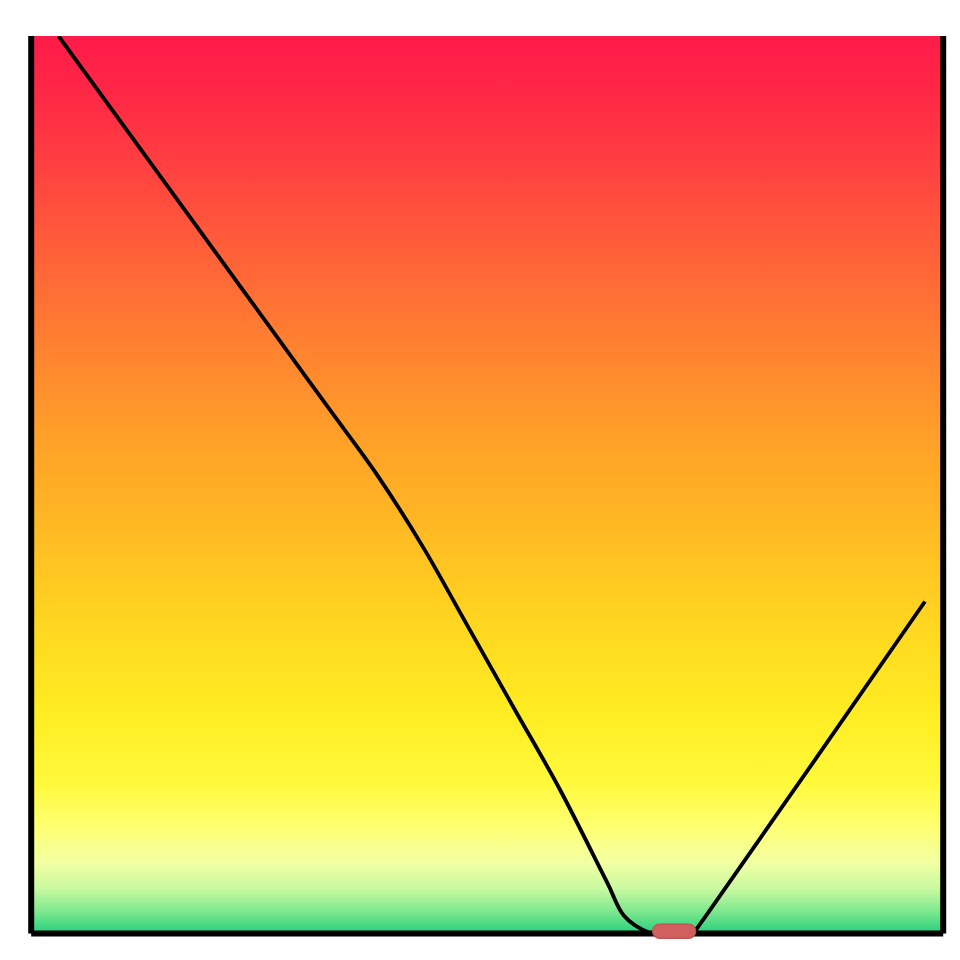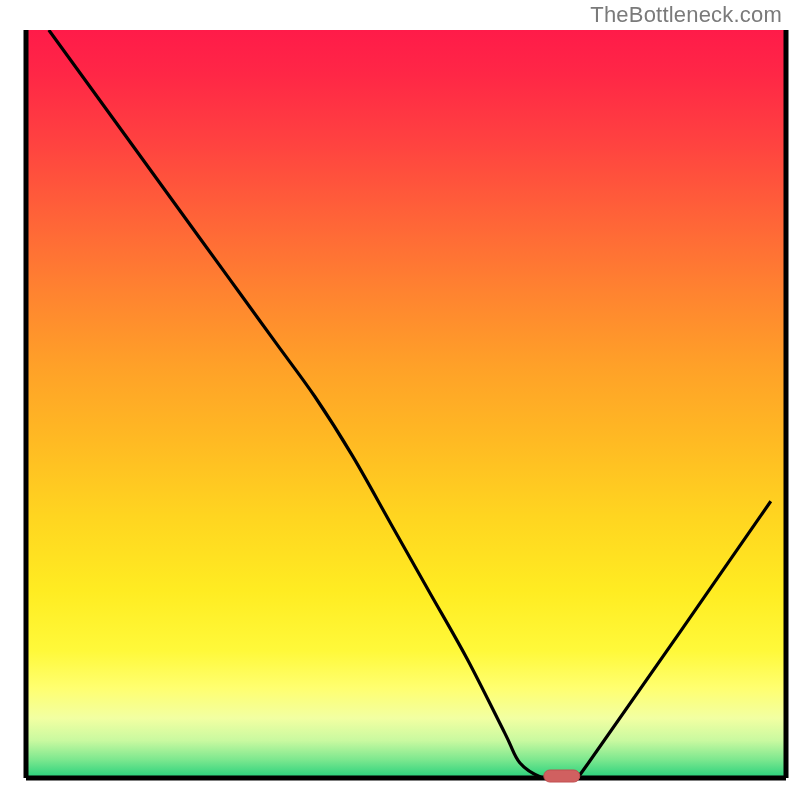--- a/index.html
+++ b/index.html
@@ -29,21 +29,20 @@
     left: 0;
     top: 0;
     width: 800px;
     height: 800px;
   }
 </style>
 </head>
 <body>
 <div class="container">
 
-<div class="attribution">TheBottleneck.com</div>
 
 <svg class="plot" viewBox="0 0 800 800">
   <defs>
     <linearGradient id="bg-grad" x1="0" y1="0" x2="0" y2="1">
           <stop offset="0%" stop-color="#ff1b49"></stop>
           <stop offset="6%" stop-color="#ff2746"></stop>
           <stop offset="15%" stop-color="#ff4240"></stop>
           <stop offset="25%" stop-color="#ff6338"></stop>
           <stop offset="35%" stop-color="#ff8330"></stop>
           <stop offset="45%" stop-color="#ffa128"></stop>

